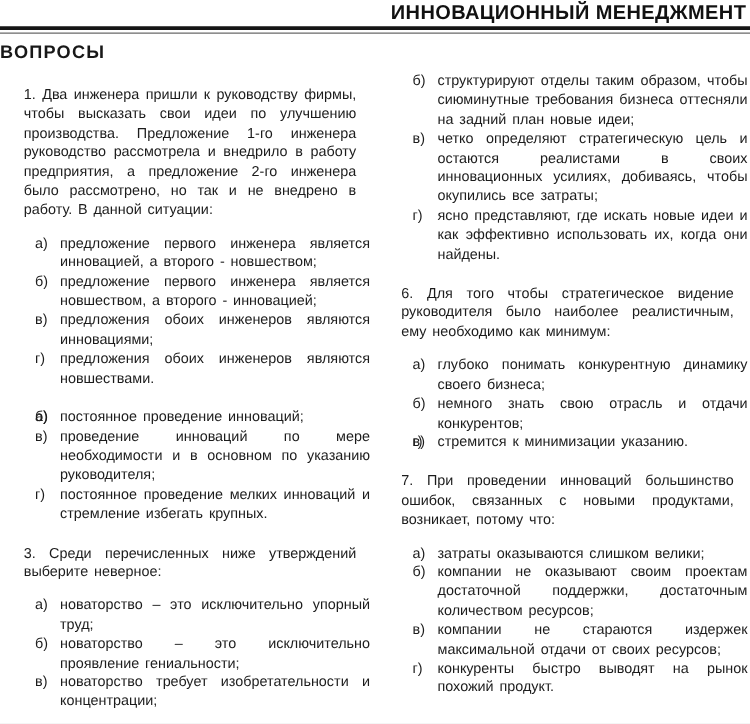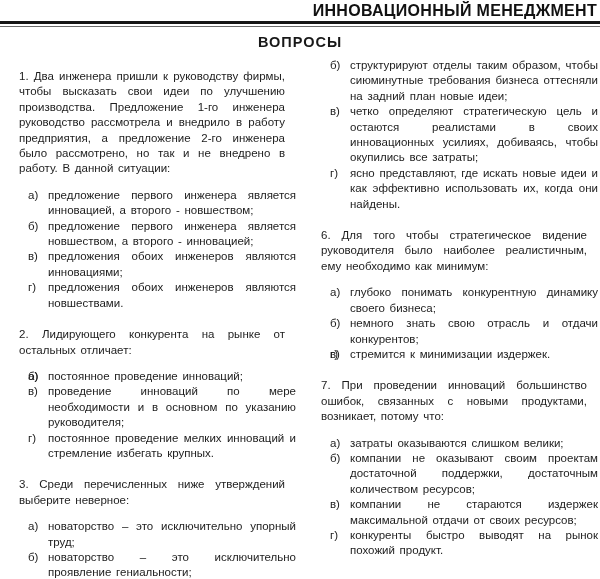--- a/index.html
+++ b/index.html
@@ -9,21 +9,21 @@
     position:relative;margin:0 auto;box-sizing:border-box;
   }
   .header-title{
     text-align:right;font-weight:700;font-size:16px;line-height:17px;
     letter-spacing:.3px;padding:2px 3px 0 0;color:#111;
   }
   .rule{margin-top:2px;}
   .rule-thick{height:3px;background:#151515;}
   .rule-thin{height:1px;background:#6a6a6a;margin-top:2px;}
   .subtitle{
-    text-align:center;font-weight:700;font-size:14.5px;line-height:16px;
+    font-weight:700;font-size:14.5px;line-height:16px;
     letter-spacing:1px;margin-top:7px;color:#181818;
   }
   .columns{display:flex;padding:8px 2px 0 8px;gap:14px;box-sizing:border-box;}
   .col{
     width:288px;box-sizing:border-box;
     font-size:11.5px;line-height:15.4px;word-spacing:1.5px;
   }
   .q-block{margin-top:16px;}
   .q-block:first-child{margin-top:0;}
   .q-intro{margin:11px;text-align:justify;text-align-last:left;}
@@ -45,21 +45,20 @@
   <div class="columns">
     <div class="col">
         <div class="q-block">
           <p class="q-intro"><span class="q-num">1.</span> <span>Два инженера пришли к руководству фирмы, чтобы высказать свои идеи по улучшению производства. Предложение 1-го инженера руководство рассмотрела и внедрило в работу предприятия, а предложение 2-го инженера было рассмотрено, но так и не внедрено в работу. В данной ситуации:</span></p>
           <div class="opt"><span class="opt-label">а)</span><span>предложение первого инженера является инновацией, а второго - новшеством;</span></div>
           <div class="opt"><span class="opt-label">б)</span><span>предложение первого инженера является новшеством, а второго - инновацией;</span></div>
           <div class="opt"><span class="opt-label">в)</span><span>предложения обоих инженеров являются инновациями;</span></div>
           <div class="opt"><span class="opt-label">г)</span><span>предложения обоих инженеров являются новшествами.</span></div>
         </div>
         <div class="q-block">
-          <p class="q-intro"><span class="q-num">2.</span> <span>Лидирующего конкурента на рынке от остальных отличает:</span></p>
           <div class="opt"><span class="opt-label">а)</span></div>
           <div class="opt"><span class="opt-label">б)</span><span>постоянное проведение инноваций;</span></div>
           <div class="opt"><span class="opt-label">в)</span><span>проведение инноваций по мере необходимости и в основном по указанию руководителя;</span></div>
           <div class="opt"><span class="opt-label">г)</span><span>постоянное проведение мелких инноваций и стремление избегать крупных.</span></div>
         </div>
         <div class="q-block">
           <p class="q-intro"><span class="q-num">3.</span> <span>Среди перечисленных ниже утверждений выберите неверное:</span></p>
           <div class="opt"><span class="opt-label">а)</span><span>новаторство – это исключительно упорный труд;</span></div>
           <div class="opt"><span class="opt-label">б)</span><span>новаторство – это исключительно проявление гениальности;</span></div>
           <div class="opt"><span class="opt-label">в)</span><span>новаторство требует изобретательности и концентрации;</span></div>
@@ -69,21 +68,21 @@
         <div class="q-block">
           <div class="opt"><span class="opt-label">б)</span><span>структурируют отделы таким образом, чтобы сиюминутные требования бизнеса оттесняли на задний план новые идеи;</span></div>
           <div class="opt"><span class="opt-label">в)</span><span>четко определяют стратегическую цель и остаются реалистами в своих инновационных усилиях, добиваясь, чтобы окупились все затраты;</span></div>
           <div class="opt"><span class="opt-label">г)</span><span>ясно представляют, где искать новые идеи и как эффективно использовать их, когда они найдены.</span></div>
         </div>
         <div class="q-block">
           <p class="q-intro"><span class="q-num">6.</span> <span>Для того чтобы стратегическое видение руководителя было наиболее реалистичным, ему необходимо как минимум:</span></p>
           <div class="opt"><span class="opt-label">а)</span><span>глубоко понимать конкурентную динамику своего бизнеса;</span></div>
           <div class="opt"><span class="opt-label">б)</span><span>немного знать свою отрасль и отдачи конкурентов;</span></div>
           <div class="opt"><span class="opt-label">в)</span></div>
-          <div class="opt"><span class="opt-label">г)</span><span>стремится к минимизации издержек.</span></div>
+          <div class="opt"><span class="opt-label">г)</span><span>стремится к минимизации указанию.</span></div>
         </div>
         <div class="q-block">
           <p class="q-intro"><span class="q-num">7.</span> <span>При проведении инноваций большинство ошибок, связанных с новыми продуктами, возникает, потому что:</span></p>
           <div class="opt"><span class="opt-label">а)</span><span>затраты оказываются слишком велики;</span></div>
           <div class="opt"><span class="opt-label">б)</span><span>компании не оказывают своим проектам достаточной поддержки, достаточным количеством ресурсов;</span></div>
           <div class="opt"><span class="opt-label">в)</span><span>компании не стараются издержек максимальной отдачи от своих ресурсов;</span></div>
           <div class="opt"><span class="opt-label">г)</span><span>конкуренты быстро выводят на рынок похожий продукт.</span></div>
         </div>
       </div>
   </div>

